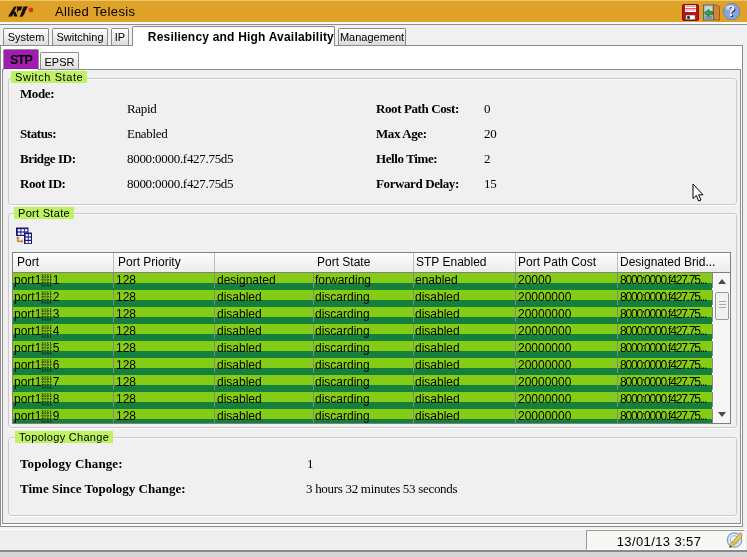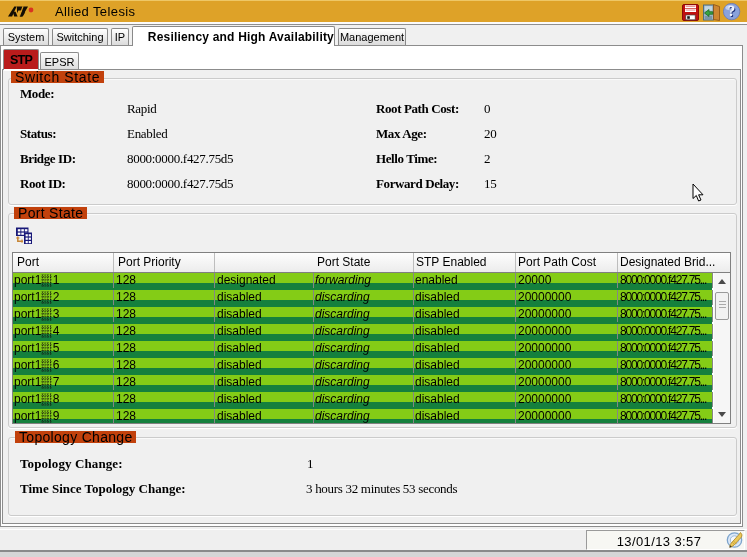--- a/index.html
+++ b/index.html
@@ -6,44 +6,44 @@
 body { font-family:"Liberation Sans",sans-serif; position:relative; background:#f0f0f0; }
 .abs { position:absolute; }
 #title { left:0; top:0; width:747px; height:22px; background:#dea228; border-top:1px solid #eec766; }
 #tname { left:55px; top:4px; font-size:13px; letter-spacing:0.4px; color:#000; }
 #sep1 { left:0; top:22px; width:747px; height:2px; background:#fbfbfb; }
 #sep2 { left:0; top:24px; width:747px; height:1px; background:#8f8f8f; }
 .tab { top:28px; height:18px; background:linear-gradient(#ffffff,#d9d9d9); border:1px solid #898989; border-bottom:none; border-radius:2px 2px 0 0; font-size:11px; text-align:center; line-height:17px; color:#000; }
 #tabR { left:132px; top:26px; width:203px; height:20px; background:#fff; border:1px solid #898989; border-bottom:none; font-weight:bold; font-size:12px; letter-spacing:0.2px; line-height:20px; border-radius:2px 2px 0 0; text-align:right; }
 #panel1 { left:0px; top:45px; width:743px; height:482px; background:#fff; border:1px solid #8c8c8c; }
 #mask1 { left:133px; top:44px; width:201px; height:2px; background:#fff; }
-#tabSTP { left:3px; top:49px; width:36px; height:21px; background:#b91c1c; border:1px solid #8c8c8c; border-bottom:none; border-radius:2px 2px 0 0; font-weight:bold; font-size:12.5px; letter-spacing:-0.7px; text-align:center; line-height:21px; }
+#tabSTP { left:3px; top:49px; width:36px; height:21px; background:#a21caf; border:1px solid #8c8c8c; border-bottom:none; border-radius:2px 2px 0 0; font-weight:bold; font-size:12.5px; letter-spacing:-0.7px; text-align:center; line-height:21px; }
 #tabEPSR { left:40px; top:52px; width:39px; height:18px; background:linear-gradient(#fdfdfd,#dcdcdc); border:1px solid #8c8c8c; border-bottom:none; border-radius:2px 2px 0 0; font-size:11px; text-align:center; line-height:18px; }
 #panel2 { left:2px; top:69px; width:739px; height:455px; background:#f0f0f0; border:1px solid #8c8c8c; }
 #mask2 { left:4px; top:68.6px; width:34px; height:2.2px; background:#fff; }
 .fs { border:1px solid #cbcbcb; border-radius:3px; background:#f0f0f0; box-shadow:0 1px 0 #ffffff, inset 0 1px 0 #fafafa; }
 #fs1 { left:8px; top:78px; width:729px; height:127px; }
 #fs2 { left:8px; top:213px; width:729px; height:215px; }
 #fs3 { left:8px; top:437px; width:729px; height:79px; }
-.legend { background:#c2410c; font-size:14px; letter-spacing:0.3px; padding:0 4px; height:12px; line-height:12px; }
+.legend { background:#bef264; font-size:11px; letter-spacing:0.3px; padding:0 4px; height:12px; line-height:12px; }
 #lg1 { left:11px; top:71px; }
 #lg2 { left:14px; top:207px; }
 #lg3 { left:15px; top:431px; }
 .lab { font-family:"Liberation Serif",serif; font-weight:bold; font-size:13px; letter-spacing:-0.4px; color:#000; }
 .val { font-family:"Liberation Serif",serif; font-size:13px; letter-spacing:-0.3px; color:#000; }
 #tbl { left:12px; top:252px; width:719px; height:172px; background:#fff; border:1px solid #808080; overflow:hidden; }
 #thead { position:absolute; left:0; top:0; width:717px; height:20px; background:linear-gradient(#fdfdfd,#ececec); border-bottom:1px solid #808080; }
 .hc { position:absolute; top:0; height:19px; line-height:19px; font-size:12px; color:#000; border-right:1px solid #bdbdbd; overflow:hidden; white-space:nowrap; }
 #tbody { position:absolute; left:0; top:20px; width:699px; }
 .trow { position:relative; width:699px; height:17px; border-bottom:7px solid #15803d; background:#84cc16; }
 .c { position:absolute; top:0; height:15.3px; line-height:14.5px; font-size:12px; padding-left:2px; border-right:1px solid #868686; overflow:hidden; white-space:nowrap; }
 .c0 { left:0; width:101px; padding-left:1px; }
 .c1 { left:101px; width:101px; }
 .c2 { left:202px; width:99px; }
-.c3 { left:301px; width:100px; padding-left:1px;font-style:italic; }
+.c3 { left:301px; width:100px; padding-left:1px; }
 .c4 { left:401px; width:102px; padding-left:1px; }
 .c5 { left:503px; width:102px; }
 .c6 { left:605px; width:95px; letter-spacing:-1.2px; }
 .mj { display:inline-block; width:11px; height:13px; margin:0 0.5px -3px 0;
   background-image:radial-gradient(circle, #0a0a0a 0.7px, rgba(0,0,0,0) 0.85px), radial-gradient(circle, #1a1a1a 0.68px, rgba(0,0,0,0) 0.84px);
   background-size:2.7px 2.4px, 2.5px 3px; background-position:0 0, 1.3px 1.3px; }
 #sbar { position:absolute; left:701px; top:20px; width:16px; height:150px; background:#f6f6f6; }
 .arr { position:absolute; width:0; height:0; }
 #sthumb { position:absolute; left:1px; top:19px; width:14px; height:28px; background:#f1f1f1; border:1px solid #999; border-radius:2px; }
 .grip { position:absolute; left:3px; width:7px; height:1px; background:#aaa; }

